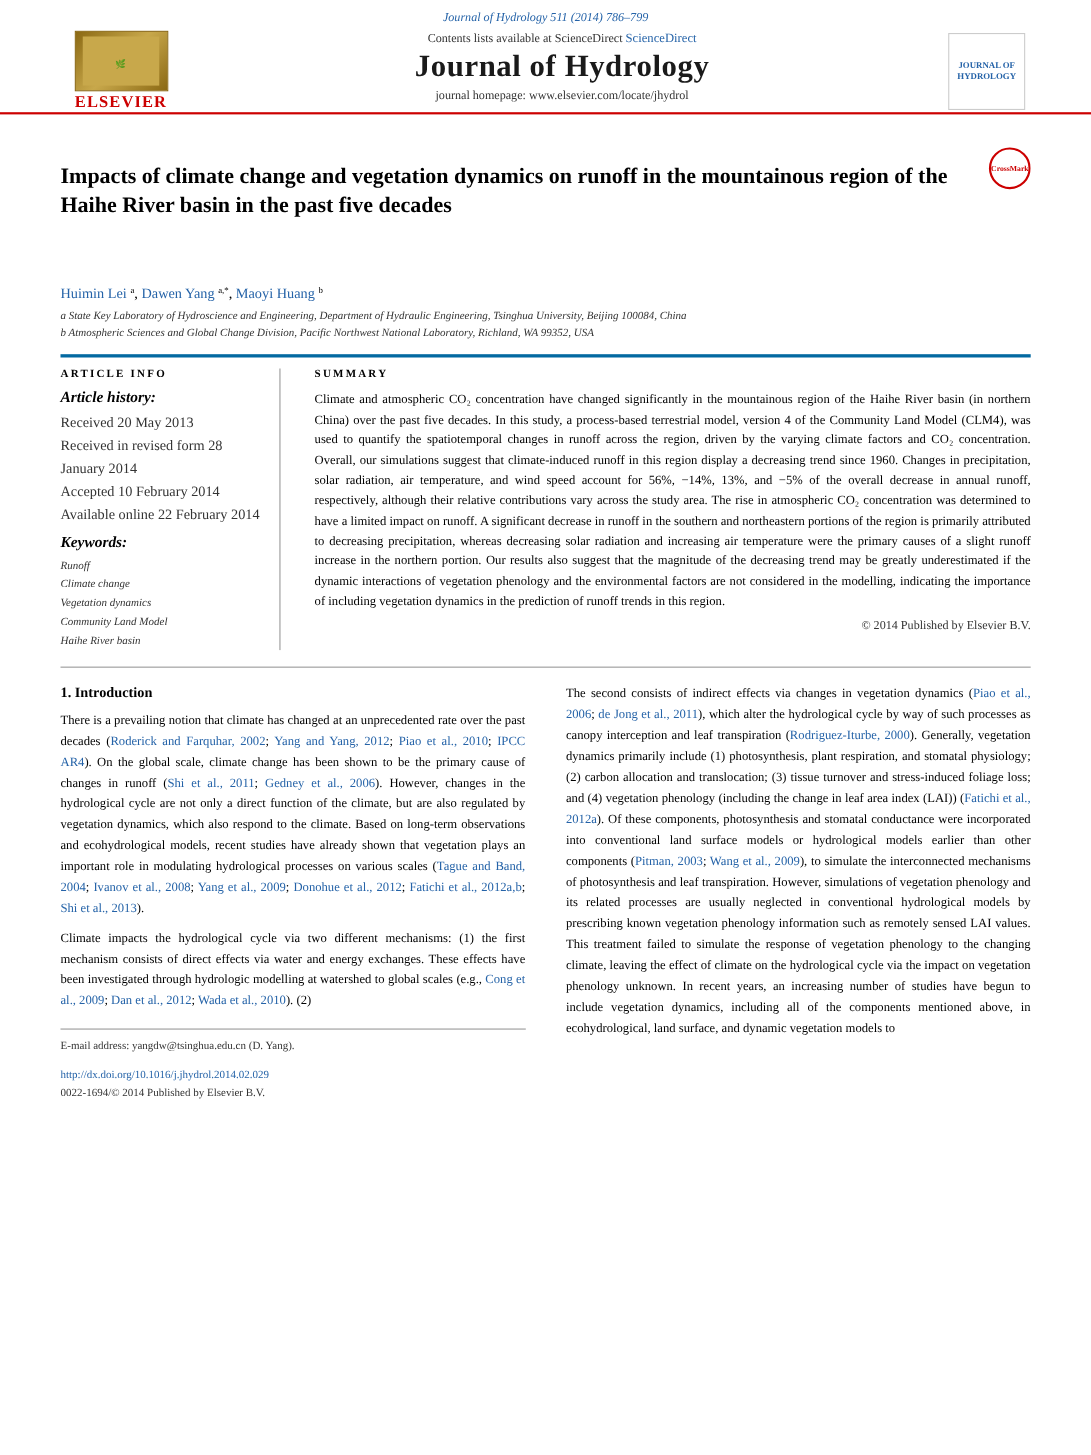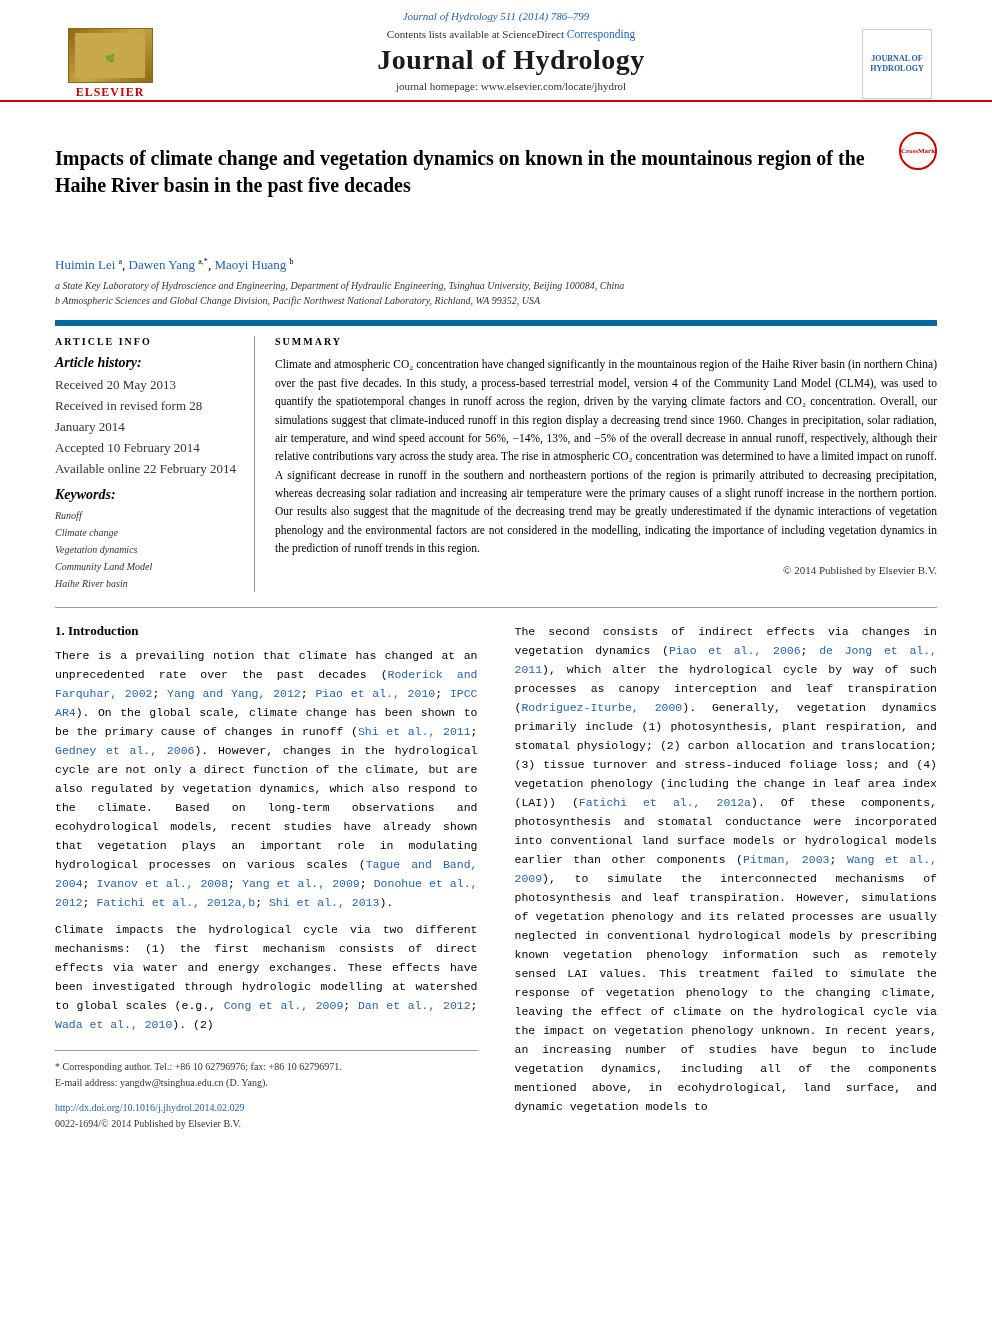--- a/index.html
+++ b/index.html
@@ -66,21 +66,21 @@
       background: linear-gradient(135deg, #8B6914 0%, #c8a84b 50%, #8B6914 100%);
       display: flex;
       align-items: center;
       justify-content: center;
       font-size: 9px;
       color: #fff;
       font-weight: bold;
       border: 1px solid #8B6914;
     }
     .elsevier-text {
-      font-size: 12px;
+      font-size: 15px;
       color: #c00;
       font-weight: bold;
       margin-top: 2px;
       letter-spacing: 1px;
     }
     .header-center {
       flex: 1;
       text-align: center;
       padding: 0 20px;
     }
@@ -140,23 +140,23 @@
       font-size: 10px;
       font-style: italic;
       color: #333;
       margin-bottom: 12px;
       line-height: 1.5;
     }
 
     
     .two-col {
       display: flex;
-      gap: 20px;
+      gap: 31px;
       margin-top: 10px;
-      border-top: 6px solid #0369a1;
+      border-top: 3px solid #0369a1;
       padding-top: 10px;
     }
     .article-info-col {
       width: 200px;
       flex-shrink: 0;
       border-right: 1px solid #999;
       padding-right: 15px;
     }
     .summary-col {
       flex: 1;
@@ -231,21 +231,20 @@
       font-weight: bold;
       color: #000;
       margin-bottom: 8px;
     }
     .body-text {
       font-size: 11.5px;
       line-height: 1.65;
       color: #000;
       text-align: justify;
       margin-bottom: 8px;
-      font-family: Liberation Mono, monospace;
     }
     .body-link { color: #2563a8; text-decoration: none; font-size: 11.5px; }
 
     
     .footnote-section {
       border-top: 1px solid #999;
       padding-top: 8px;
       margin-top: 15px;
     }
     .footnote-text {
@@ -278,42 +277,42 @@
         <div class="elsevier-logo">
           <svg width="70" height="45" viewBox="0 0 70 45">
             <rect width="70" height="45" fill="#c8a84b"></rect>
             <text x="35" y="28" text-anchor="middle" fill="#5a3e00" font-size="8" font-family="serif">🌿</text>
           </svg>
         </div>
         <span class="elsevier-text">ELSEVIER</span>
       </div>
       <div class="header-center">
         <p class="contents-line">
-          <span>Contents lists available at ScienceDirect</span> <a class="body-link">Corresponding</a>
+          <span>Contents lists available at ScienceDirect</span> <a class="body-link">ScienceDirect</a>
         </p>
         <div class="journal-title-main">Journal of Hydrology</div>
         <p class="journal-homepage">
           <span>journal homepage: www.elsevier.com/locate/jhydrol</span>
         </p>
       </div>
       <div class="header-logo-right">
         <span style="font-size:8px; font-weight:bold; color:#2563a8; line-height:1.3;">JOURNAL OF HYDROLOGY</span>
       </div>
     </div>
   </div>
 
   <div class="article-body">
 
     <div style="overflow:hidden; margin-top:10px;">
       <div class="crossmark">
         <div class="crossmark-badge">
           <span style="font-size:7px; font-weight:bold; color:#c00;">CrossMark</span>
         </div>
       </div>
-      <h1 class="article-title">Impacts of climate change and vegetation dynamics on known in the mountainous region of the Haihe River basin in the past five decades</h1>
+      <h1 class="article-title">Impacts of climate change and vegetation dynamics on runoff in the mountainous region of the Haihe River basin in the past five decades</h1>
     </div>
 
     <p class="authors">
       <a class="author-link">Huimin Lei</a> <sup>a</sup>,
       <a class="author-link">Dawen Yang</a> <sup>a,*</sup>,
       <a class="author-link">Maoyi Huang</a> <sup>b</sup>
     </p>
     <div class="affiliations">
       <p>a State Key Laboratory of Hydroscience and Engineering, Department of Hydraulic Engineering, Tsinghua University, Beijing 100084, China</p>
       <p>b Atmospheric Sciences and Global Change Division, Pacific Northwest National Laboratory, Richland, WA 99352, USA</p>
@@ -356,21 +355,20 @@
           <span>1.</span> <span>Introduction</span>
         </p>
         <p class="body-text">
           There is a prevailing notion that climate has changed at an unprecedented rate over the past decades (<a class="body-link">Roderick and Farquhar, 2002</a>; <a class="body-link">Yang and Yang, 2012</a>; <a class="body-link">Piao et al., 2010</a>; <a class="body-link">IPCC AR4</a>). On the global scale, climate change has been shown to be the primary cause of changes in runoff (<a class="body-link">Shi et al., 2011</a>; <a class="body-link">Gedney et al., 2006</a>). However, changes in the hydrological cycle are not only a direct function of the climate, but are also regulated by vegetation dynamics, which also respond to the climate. Based on long-term observations and ecohydrological models, recent studies have already shown that vegetation plays an important role in modulating hydrological processes on various scales (<a class="body-link">Tague and Band, 2004</a>; <a class="body-link">Ivanov et al., 2008</a>; <a class="body-link">Yang et al., 2009</a>; <a class="body-link">Donohue et al., 2012</a>; <a class="body-link">Fatichi et al., 2012a,b</a>; <a class="body-link">Shi et al., 2013</a>).
         </p>
         <p class="body-text">
           Climate impacts the hydrological cycle via two different mechanisms: (1) the first mechanism consists of direct effects via water and energy exchanges. These effects have been investigated through hydrologic modelling at watershed to global scales (e.g., <a class="body-link">Cong et al., 2009</a>; <a class="body-link">Dan et al., 2012</a>; <a class="body-link">Wada et al., 2010</a>). (2)
         </p>
 
         <div class="footnote-section">
-          <p class="footnote-text">* Corresponding author. Tel.: +86 10 62796976; fax: +86 10 62796971.</p>
           <p class="footnote-text">E-mail address: yangdw@tsinghua.edu.cn (D. Yang).</p>
         </div>
         <div class="doi-section">
           <a class="doi-link">http://dx.doi.org/10.1016/j.jhydrol.2014.02.029</a>
           <br>
           <span class="open-access-line">0022-1694/© 2014 Published by Elsevier B.V.</span>
         </div>
       </div>
 
       <div class="main-right">

